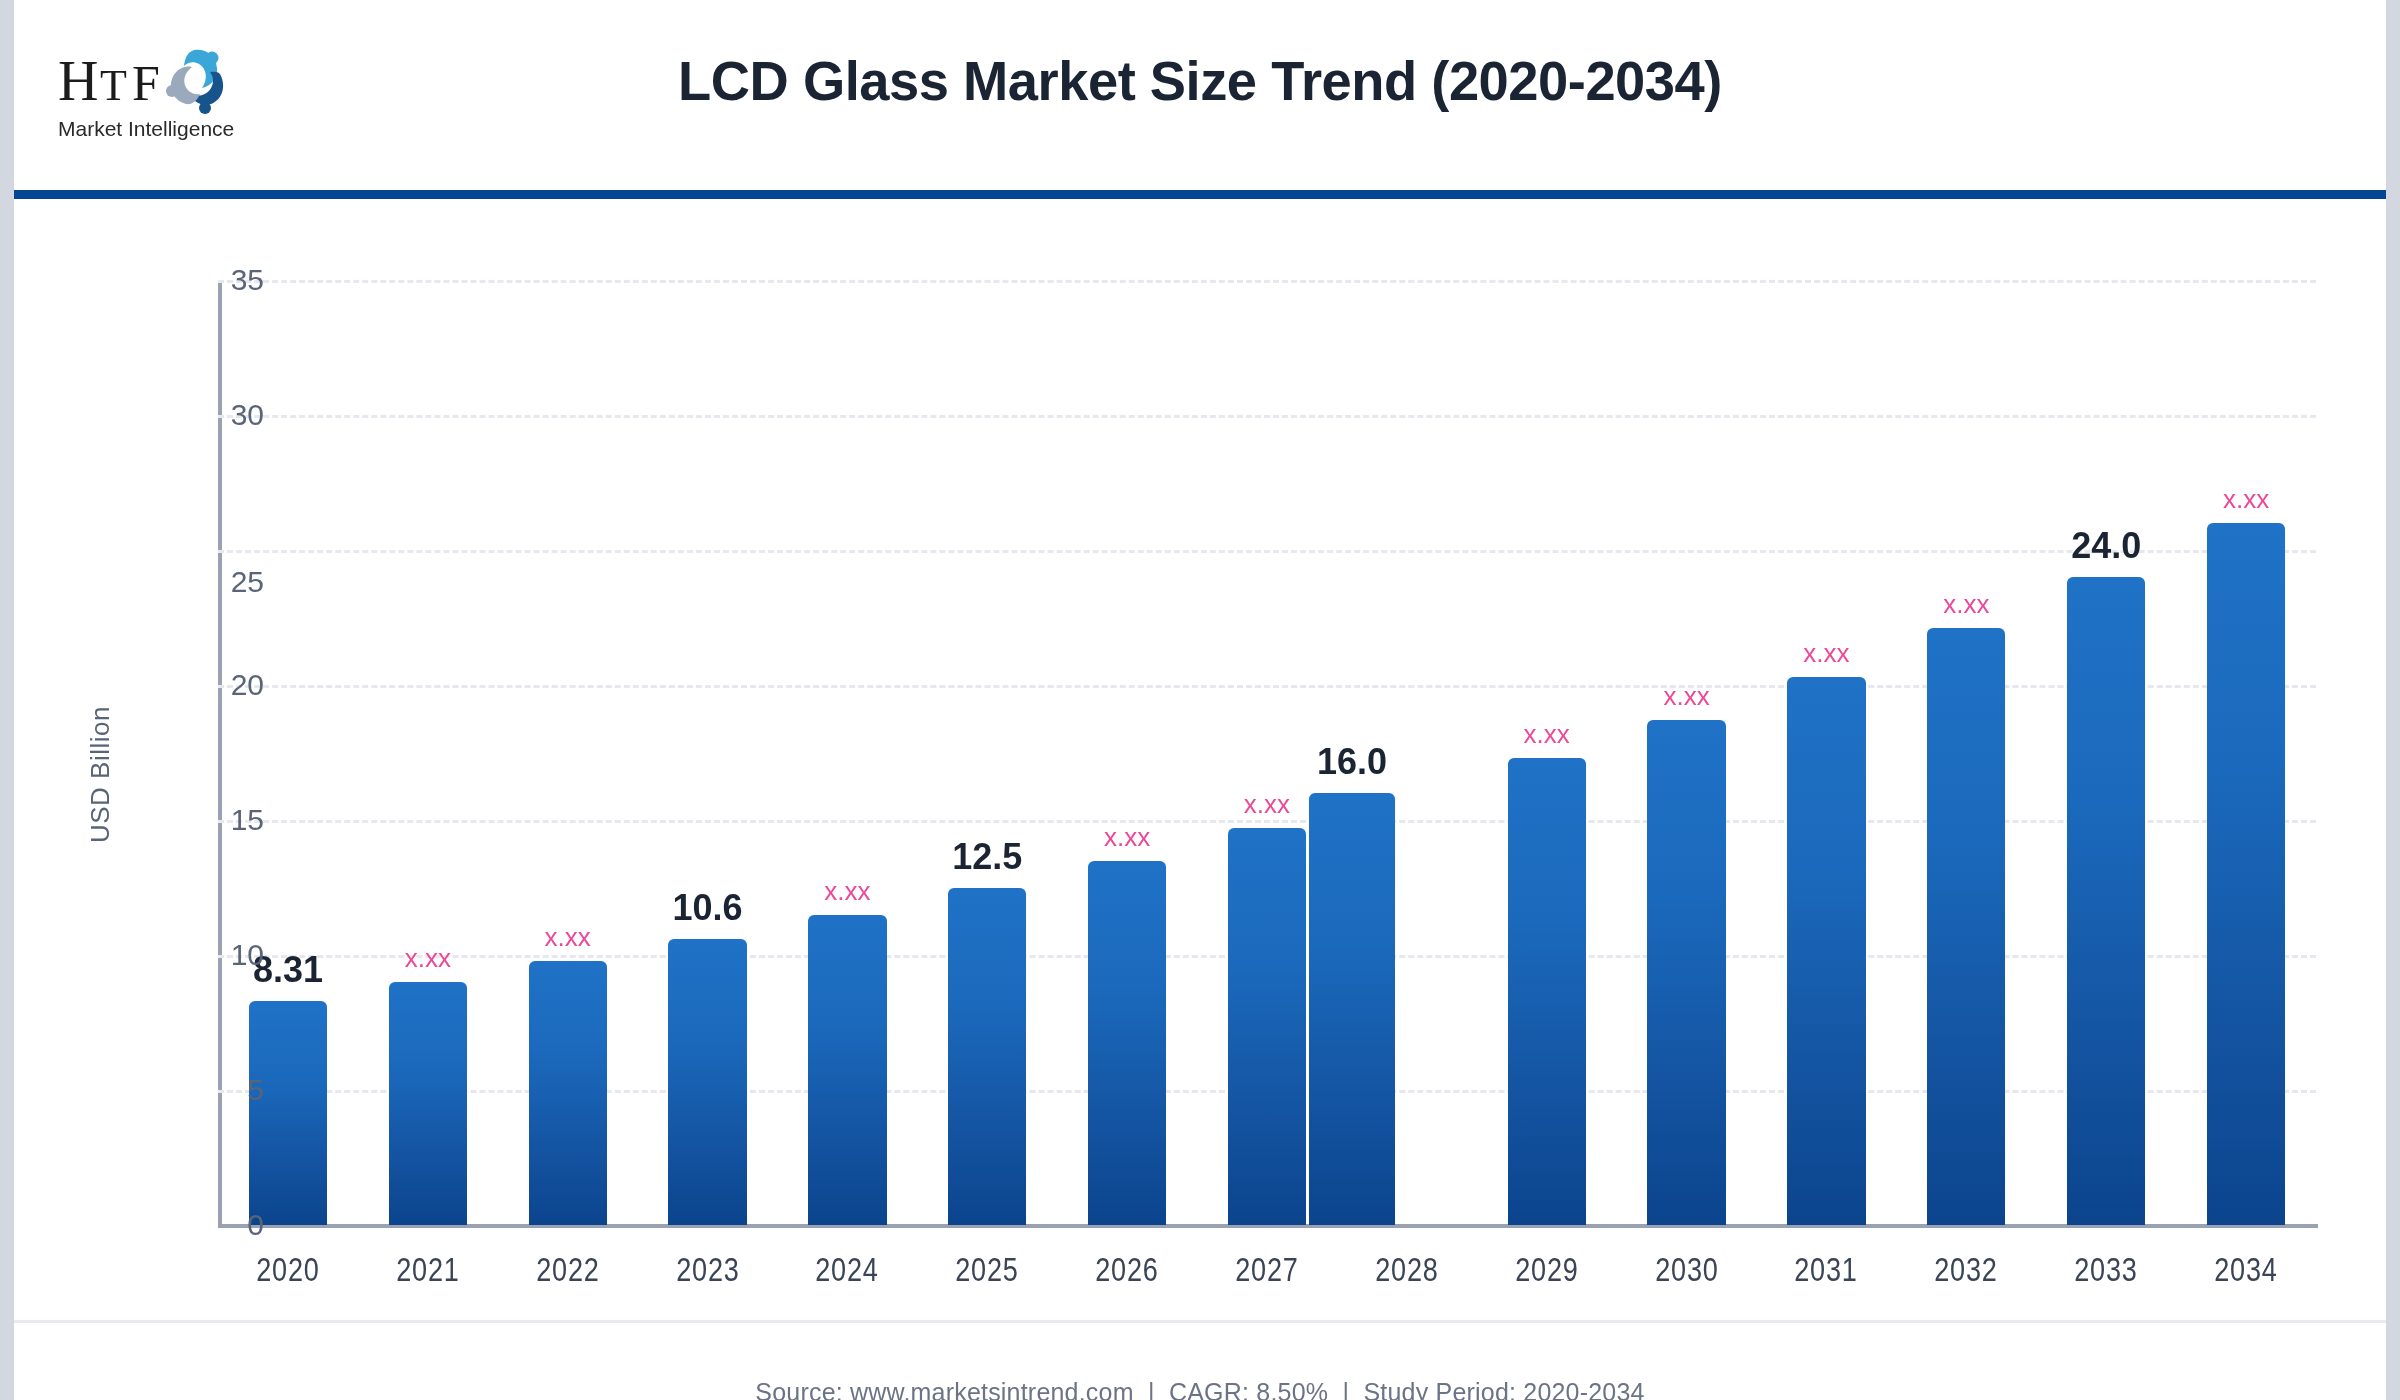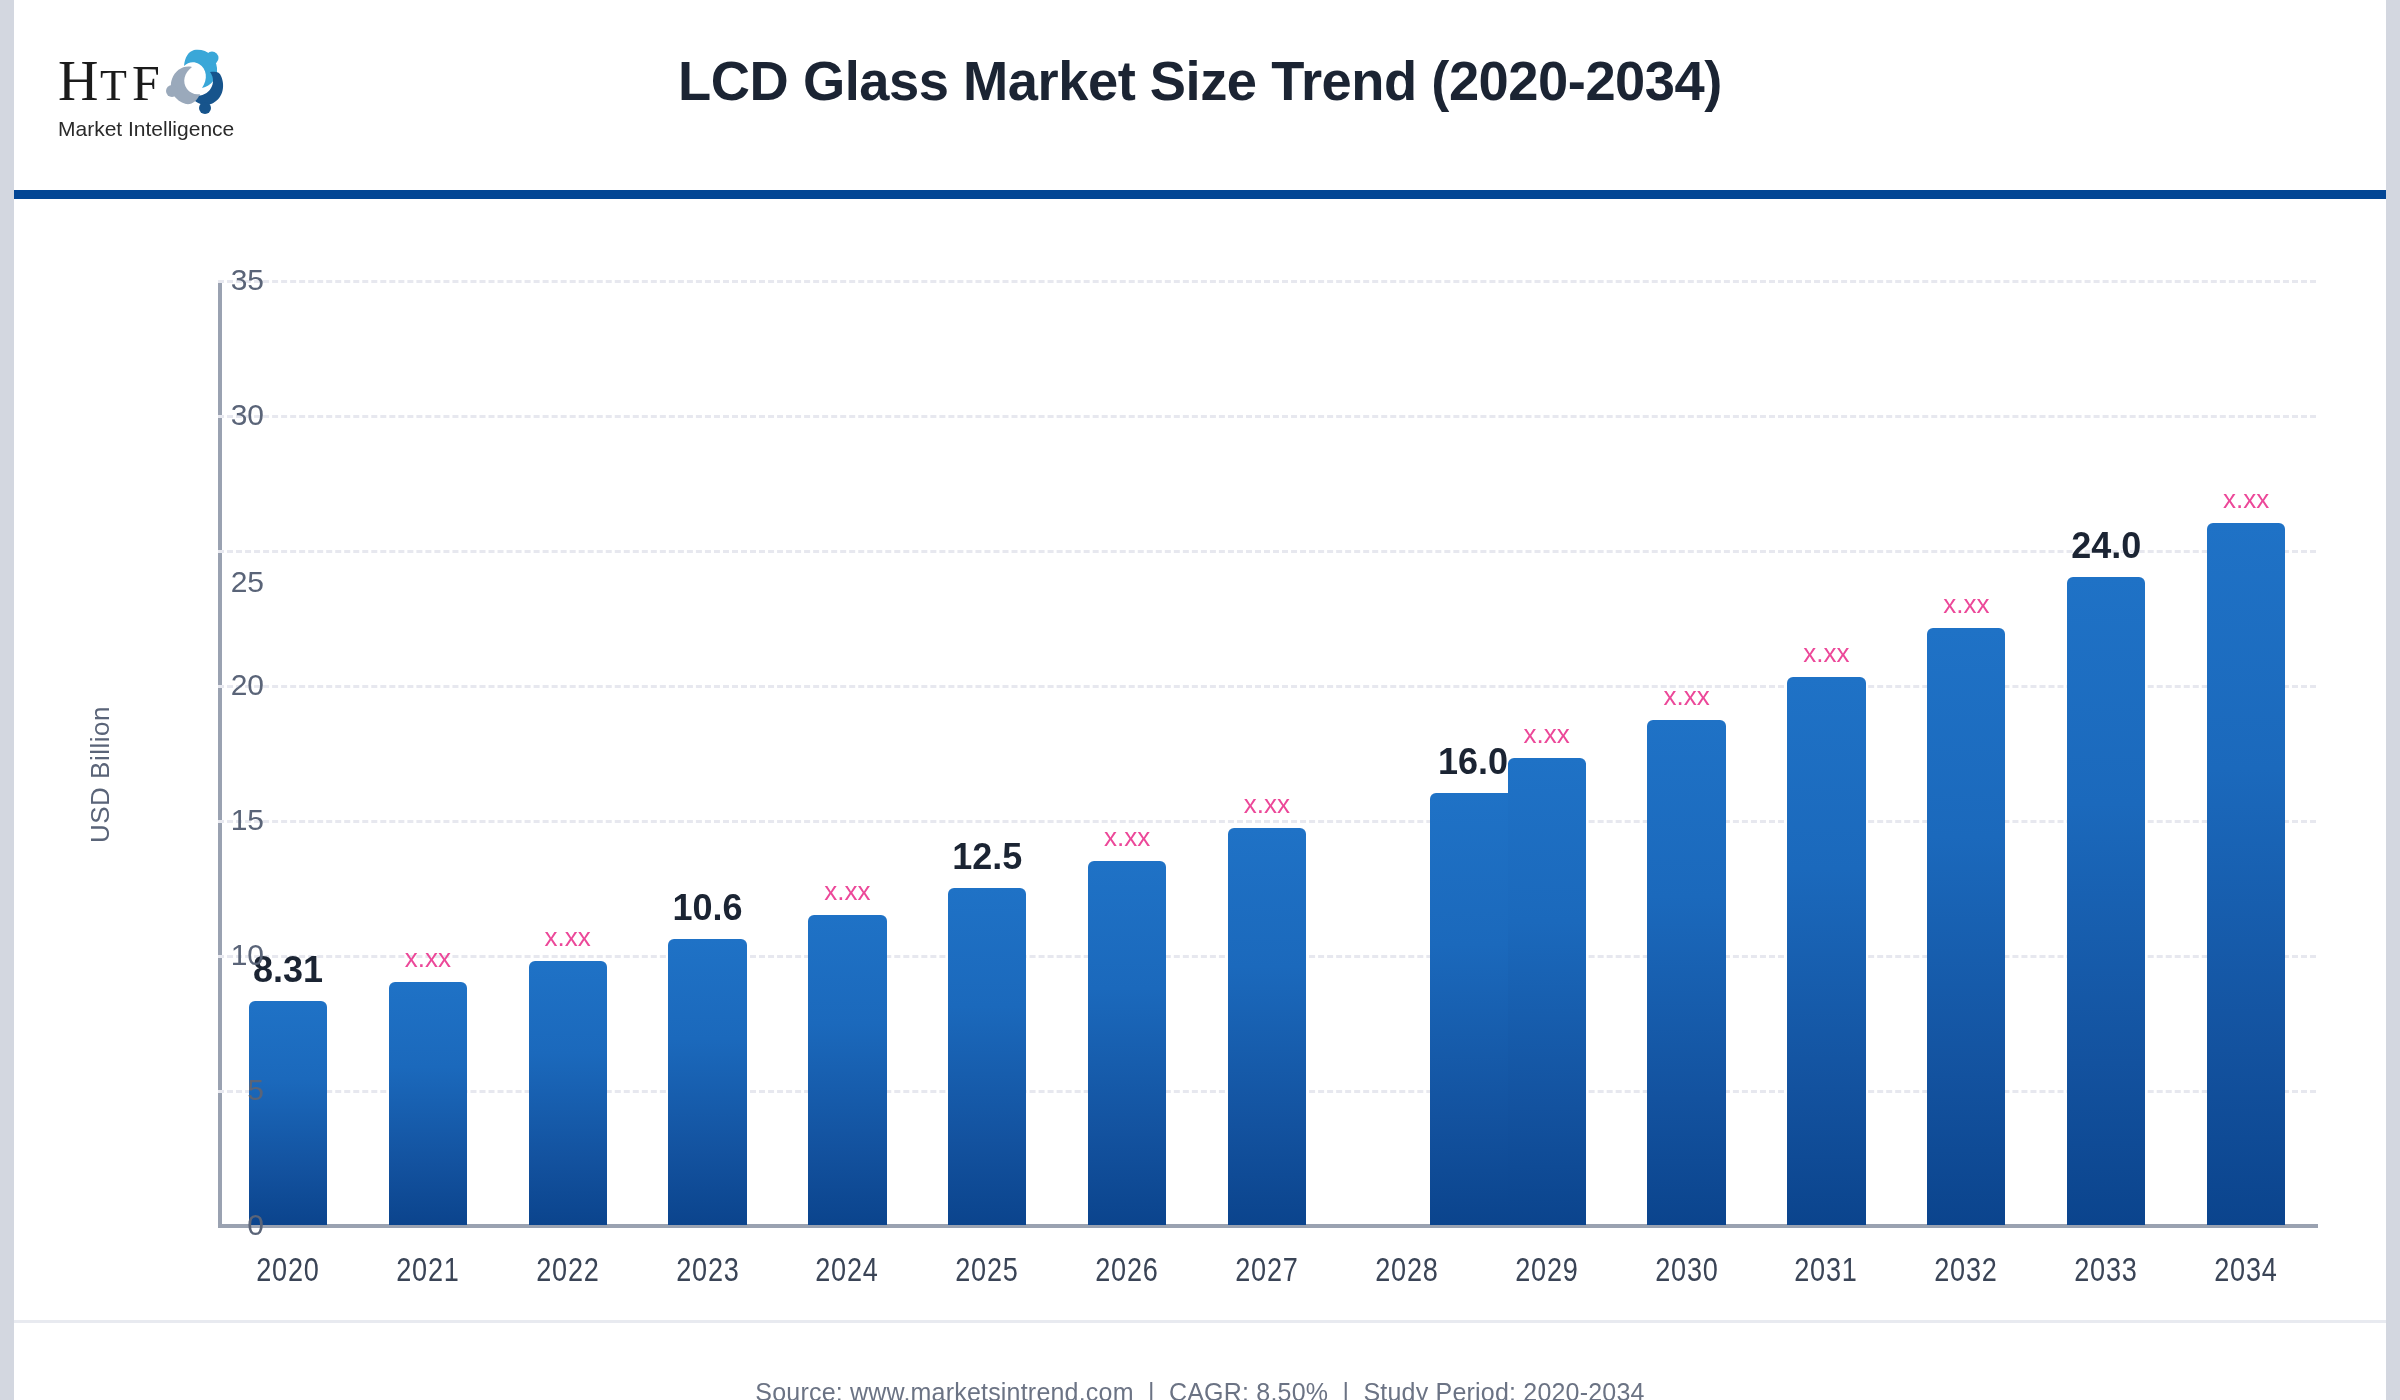--- a/index.html
+++ b/index.html
@@ -271,21 +271,21 @@
           <div class="bar-label known" style="bottom: 347.5px;">12.5</div>
         </div>
         <div class="bar-slot" style="left: 869.971px; width: 78.3253px; height: 364.5px;">
           <div class="bar" style="height: 100%;"></div>
           <div class="bar-label hidden-val" style="bottom: 372.5px;">x.xx</div>
         </div>
         <div class="bar-slot" style="left: 1009.84px; width: 78.3253px; height: 396.9px;">
           <div class="bar" style="height: 100%;"></div>
           <div class="bar-label hidden-val" style="bottom: 404.9px;">x.xx</div>
         </div>
-        <div class="bar-slot" style="left: 1212px; width: 86px; height: 432px;">
+        <div class="bar-slot" style="left: 1091px; width: 86px; height: 432px;">
           <div class="bar" style="height: 100%;"></div>
           <div class="bar-label known" style="bottom: 442px;">16.0</div>
         </div>
         <div class="bar-slot" style="left: 1289.57px; width: 78.3253px; height: 467.1px;">
           <div class="bar" style="height: 100%;"></div>
           <div class="bar-label hidden-val" style="bottom: 475.1px;">x.xx</div>
         </div>
         <div class="bar-slot" style="left: 1429.44px; width: 78.3253px; height: 504.9px;">
           <div class="bar" style="height: 100%;"></div>
           <div class="bar-label hidden-val" style="bottom: 512.9px;">x.xx</div>

